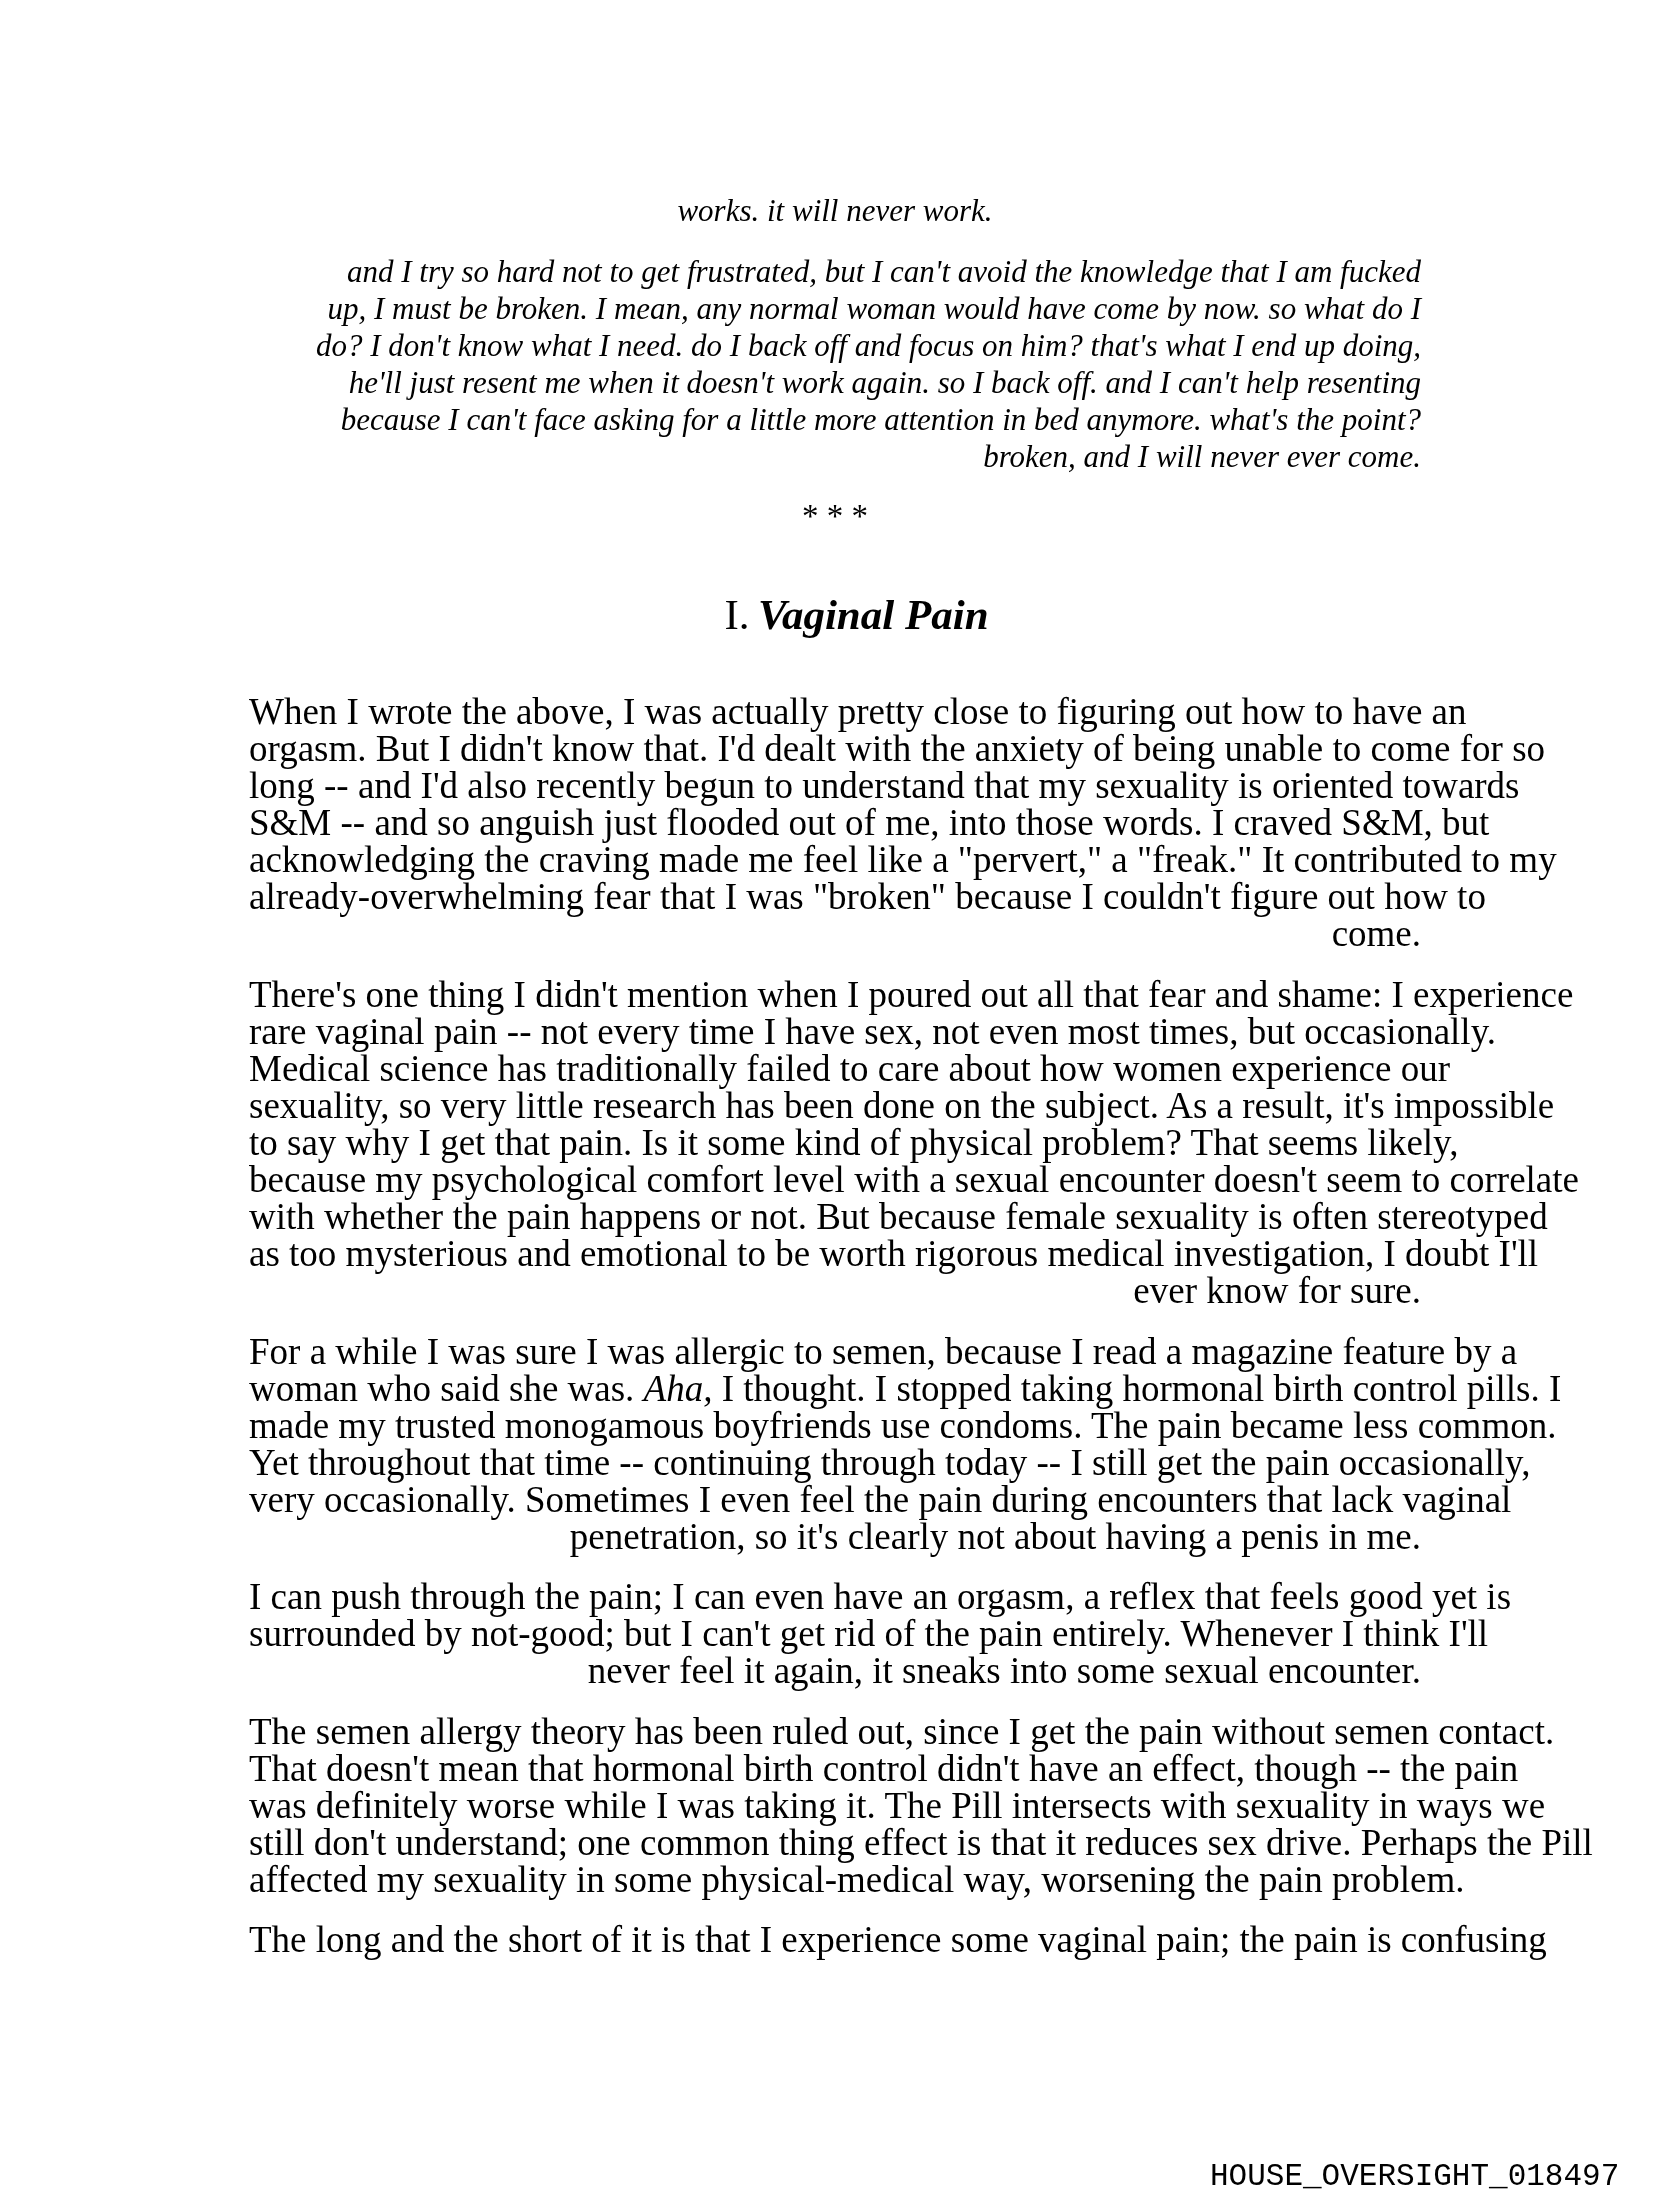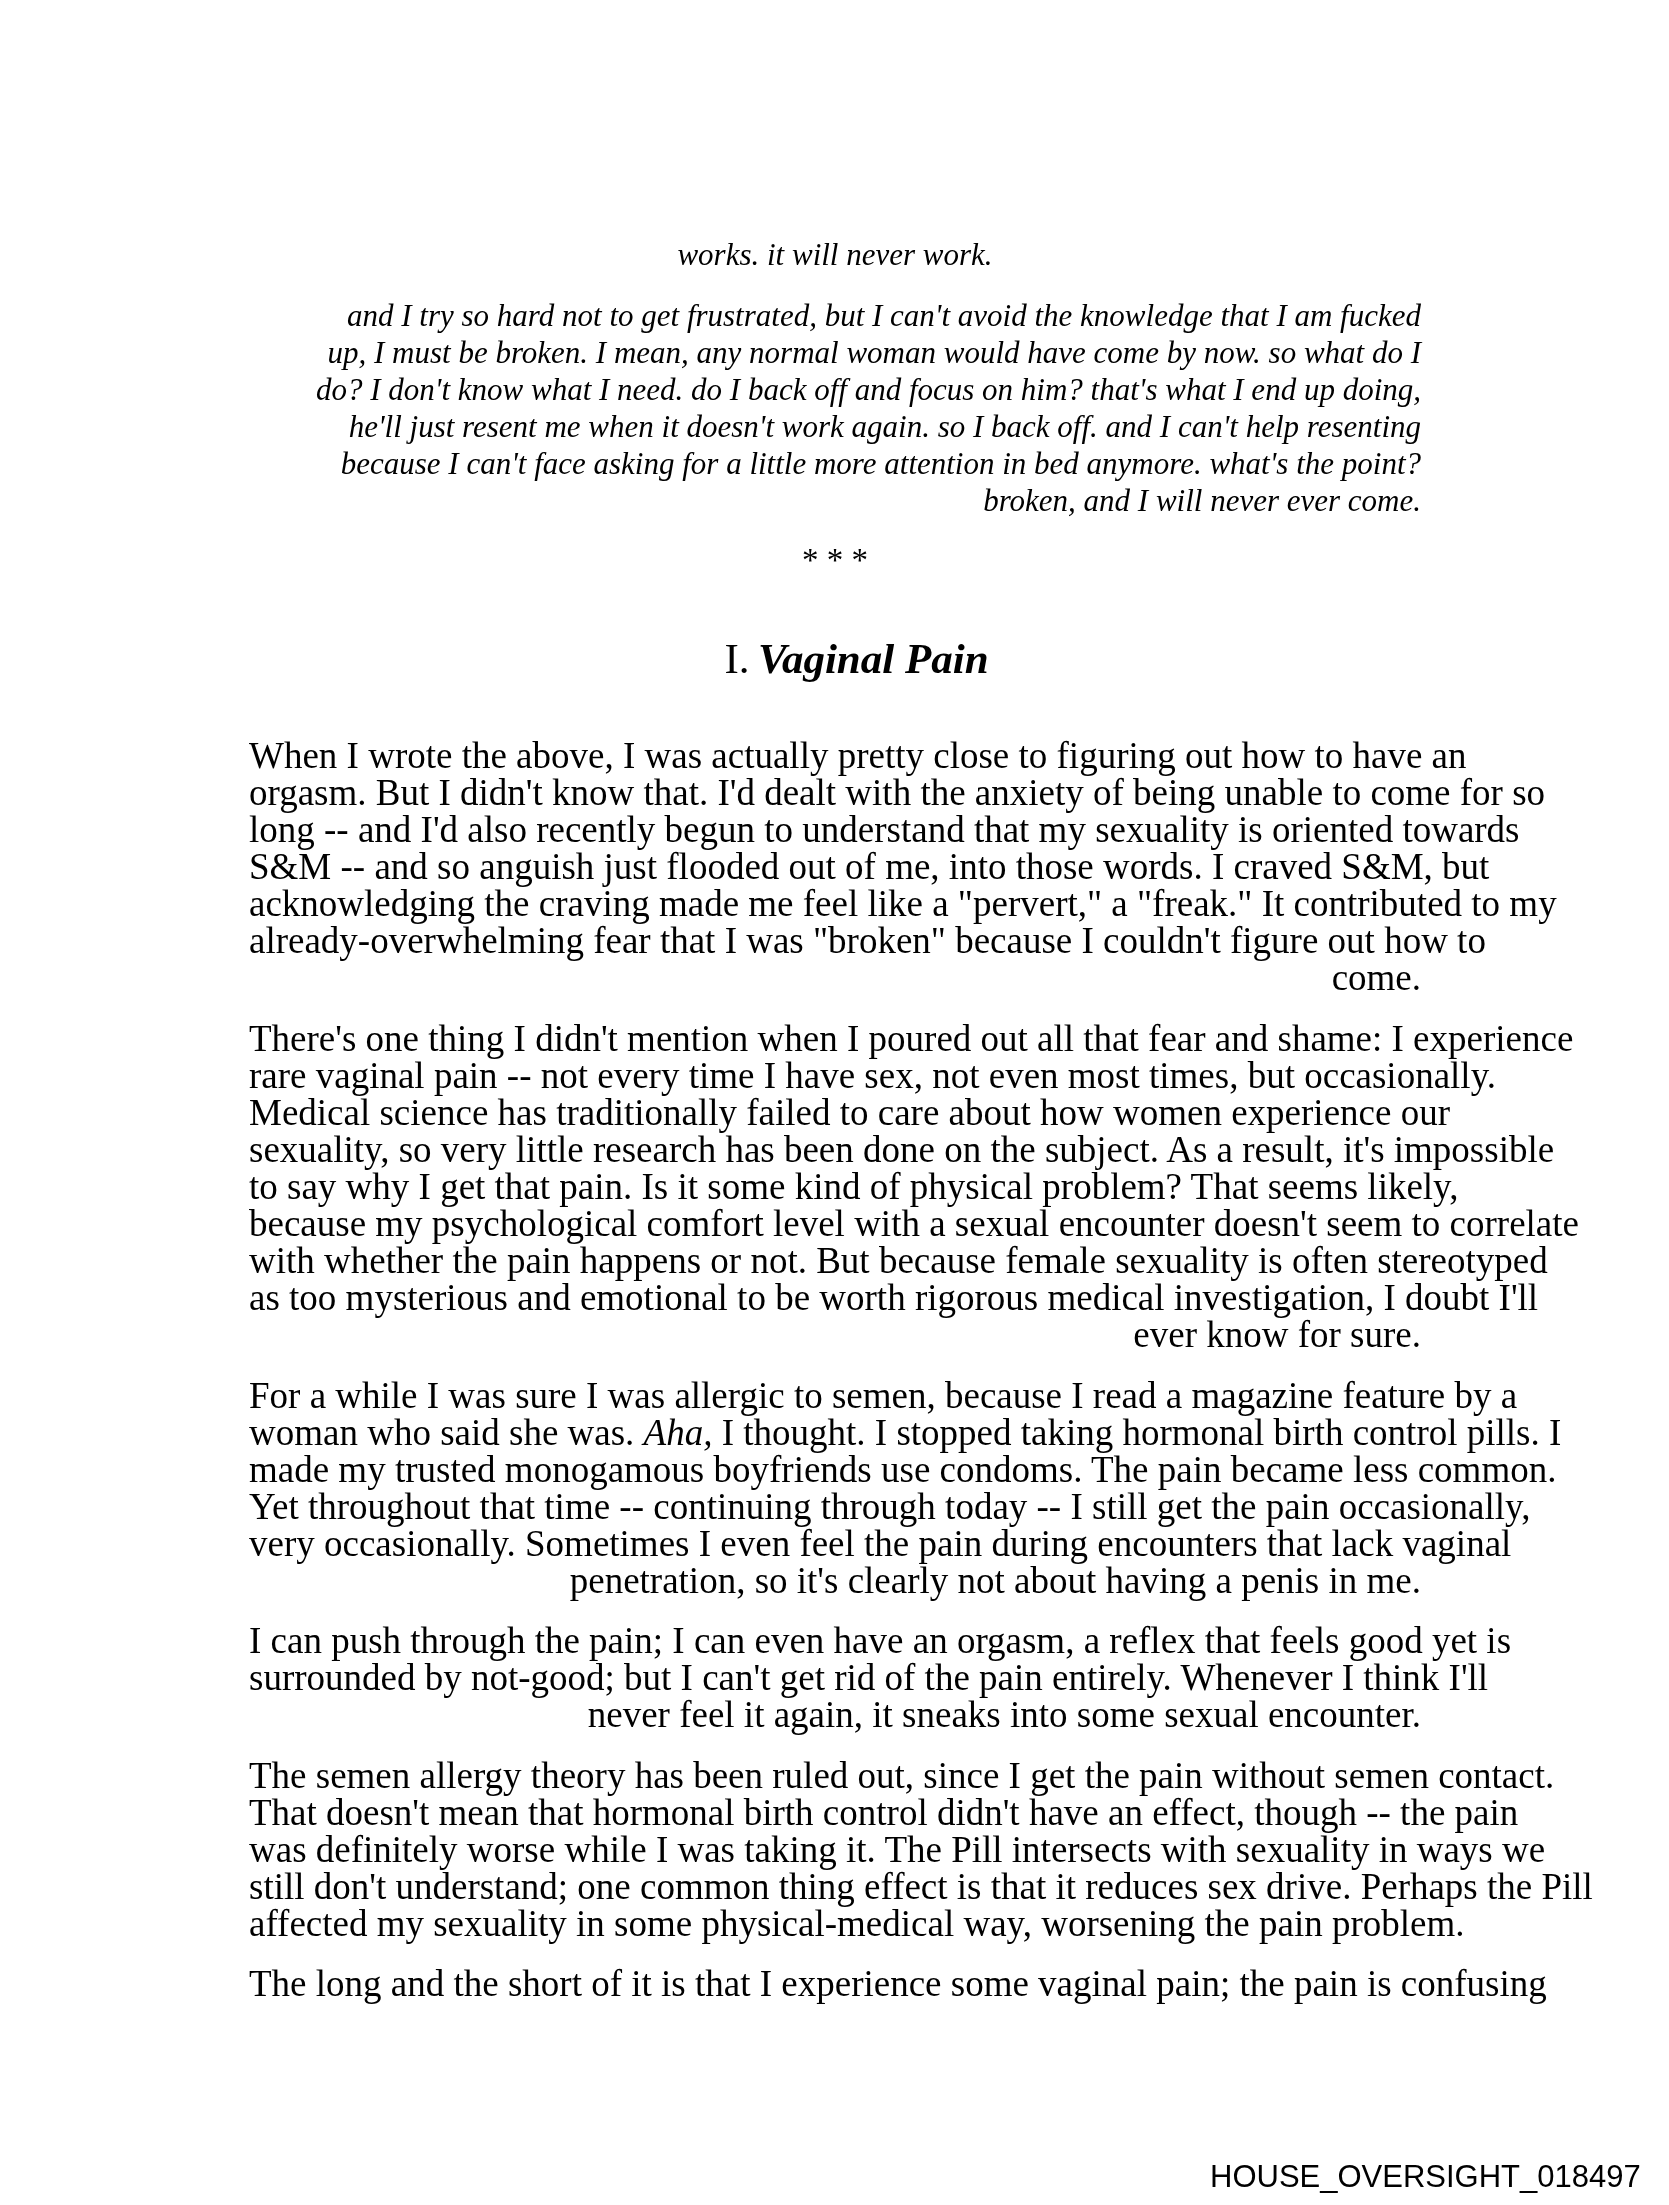--- a/index.html
+++ b/index.html
@@ -10,21 +10,20 @@
     position: relative;
     overflow: hidden;
     color: #000000;
     font-family: "Liberation Serif", "DejaVu Serif", serif;
   }
   .content {
     position: absolute;
     left: 249px;
     top: 192px;
     width: 1172px;
-    margin-top: 44px;
   }
   .line { white-space: pre; text-align: right; }
   .em { font-style: italic; }
 
   .doc-title {
     font-size: 31px;
     line-height: 37px;
     font-style: italic;
     text-align: center;
     margin: 0 0 23.6px 0;
@@ -60,21 +59,21 @@
   .para {
     font-size: 37px;
     line-height: 37px;
     margin: 0 0 23.6px 0;
     text-align: left;
   }
   .footer {
     position: absolute;
     left: 1210px;
     top: 2160px;
-    font-family: Liberation Sans, sans-serif;
+    font-family: Liberation Mono, monospace;
     font-size: 31px;
     line-height: 33px;
     white-space: pre;
   }
 </style>
 </head>
 <body>
 
 <div class="content">
 

